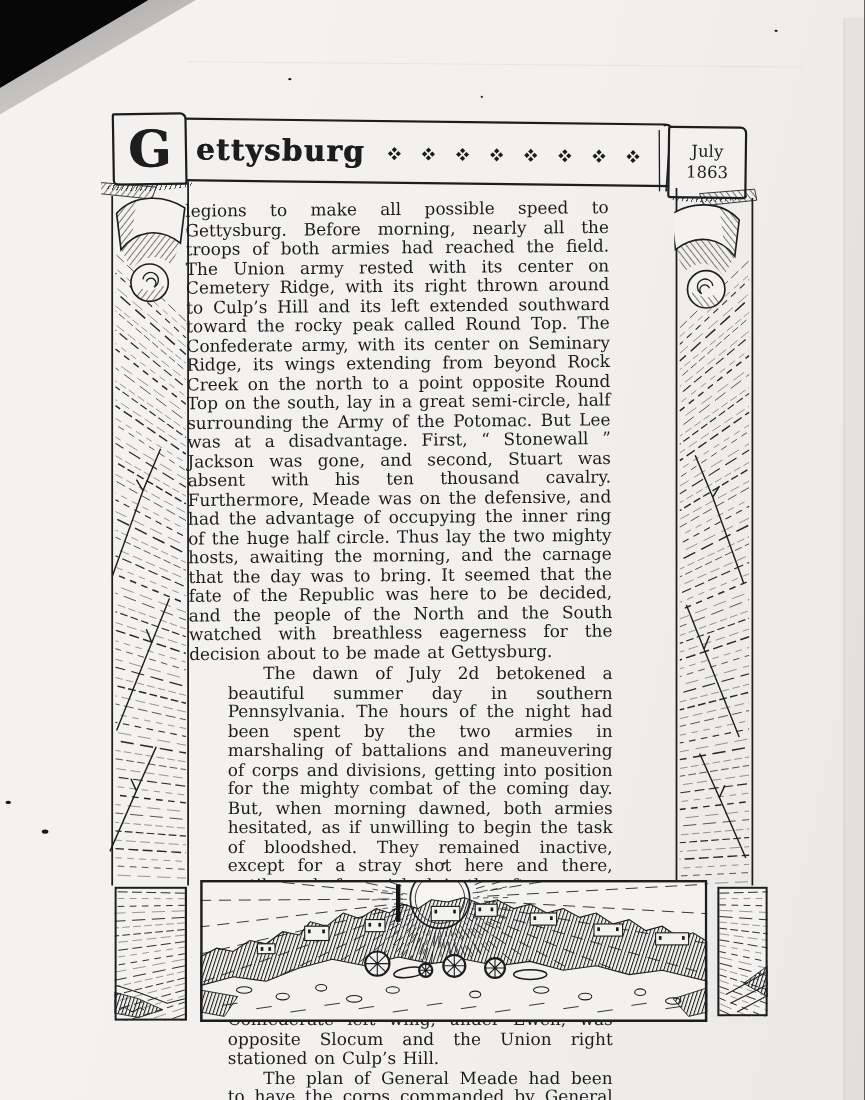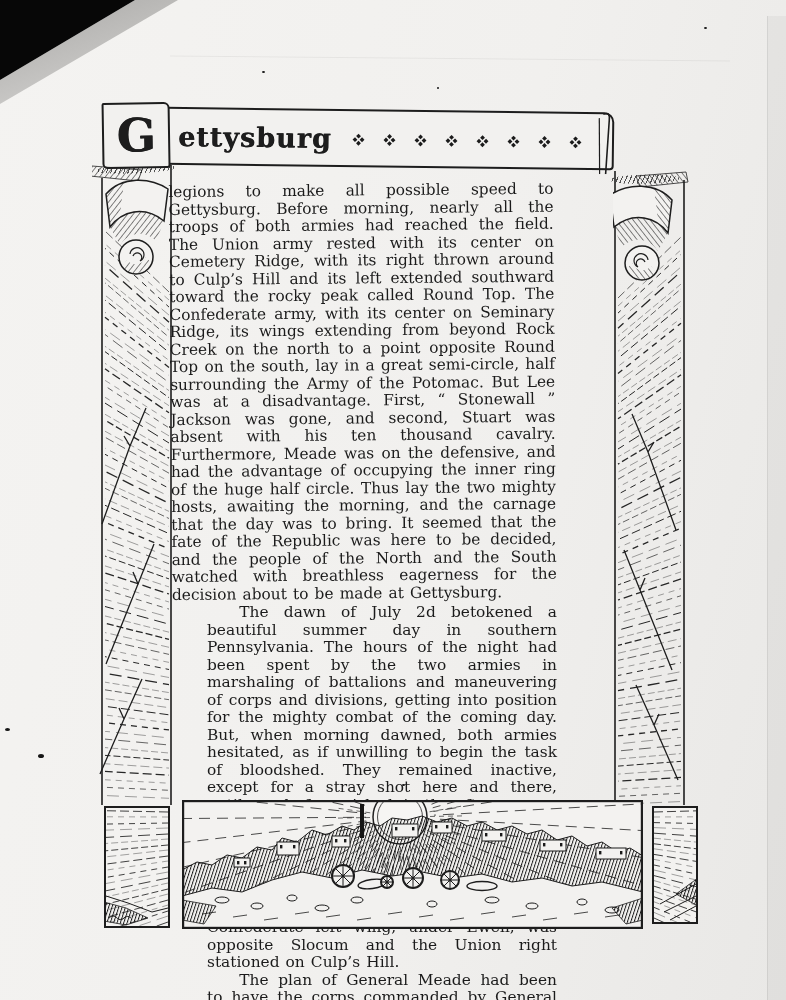--- a/index.html
+++ b/index.html
@@ -133,20 +133,24 @@
             <path d="M10.8,4.4 L13.4,7 L10.8,9.6 L8.200000000000001,7 Z" fill="#1b1b1b"></path>
             <path d="M7,8.200000000000001 L9.6,10.8 L7,13.4 L4.4,10.8 Z" fill="#1b1b1b"></path>
             <path d="M3.2,4.4 L5.800000000000001,7 L3.2,9.6 L0.6000000000000001,7 Z" fill="#1b1b1b"></path>
           </svg>
         </div>
     </div>
     <svg class="curlpin" width="16" height="64">
       <path d="M8,4 q7,-3 6,6 l-3,54" fill="none" stroke="#1d1d1d" stroke-width="1.6"></path>
       <path d="M4,8 l1,56" fill="none" stroke="#1d1d1d" stroke-width="1.2"></path>
     </svg>
+    <div class="julybox">
+      <span>July</span>
+      <span>1863</span>
+    </div>
   </div>
 
   <svg class="abs" style="left:92px;top:164px" width="81" height="642" id="bl">
       <line x1="10" y1="14" x2="10" y2="641" stroke="#1d1d1d" stroke-width="1.6"></line>
       <line x1="79" y1="1" x2="79" y2="641" stroke="#1d1d1d" stroke-width="1.6"></line>
       <line x1="77" y1="128" x2="13" y2="67" stroke="#262626" stroke-width="0.7" stroke-dasharray="9 4" stroke-dashoffset="0" opacity="1"></line>
       <line x1="77" y1="143.1" x2="13" y2="84.28858394768658" stroke="#262626" stroke-width="1" stroke-dasharray="6 5" stroke-dashoffset="2.3" opacity="1"></line>
       <line x1="77" y1="158.2" x2="13" y2="101.5601337830206" stroke="#262626" stroke-width="1.2999999999999998" stroke-dasharray="12 6" stroke-dashoffset="4.6" opacity="1"></line>
       <line x1="77" y1="173.3" x2="13" y2="118.81423890797637" stroke="#262626" stroke-width="0.7" stroke-dasharray="7 3" stroke-dashoffset="6.8999999999999995" opacity="1"></line>
       <line x1="77" y1="188.4" x2="13" y2="136.05046485917055" stroke="#262626" stroke-width="1" stroke-dasharray="9 4" stroke-dashoffset="9.2" opacity="1"></line>

